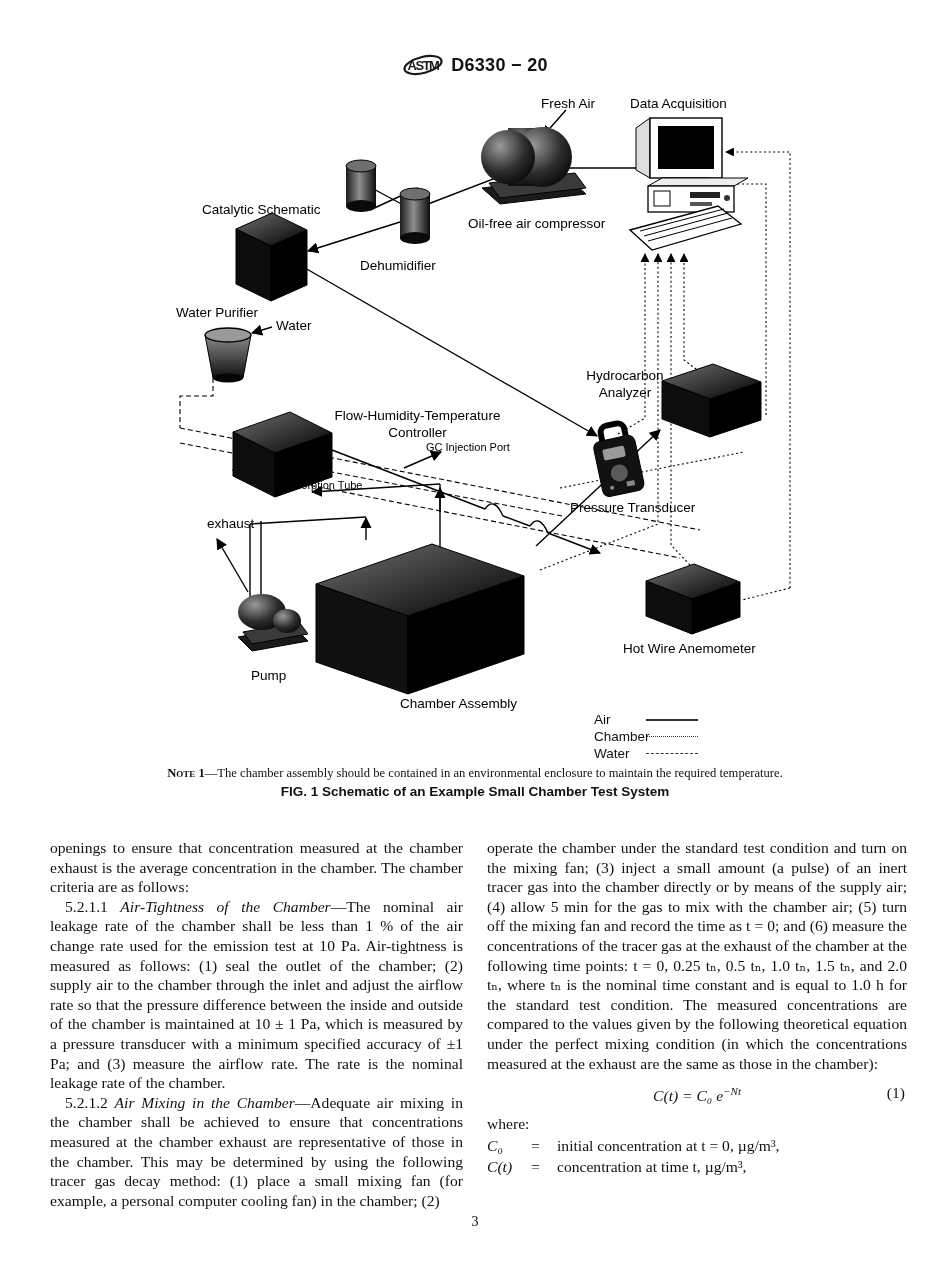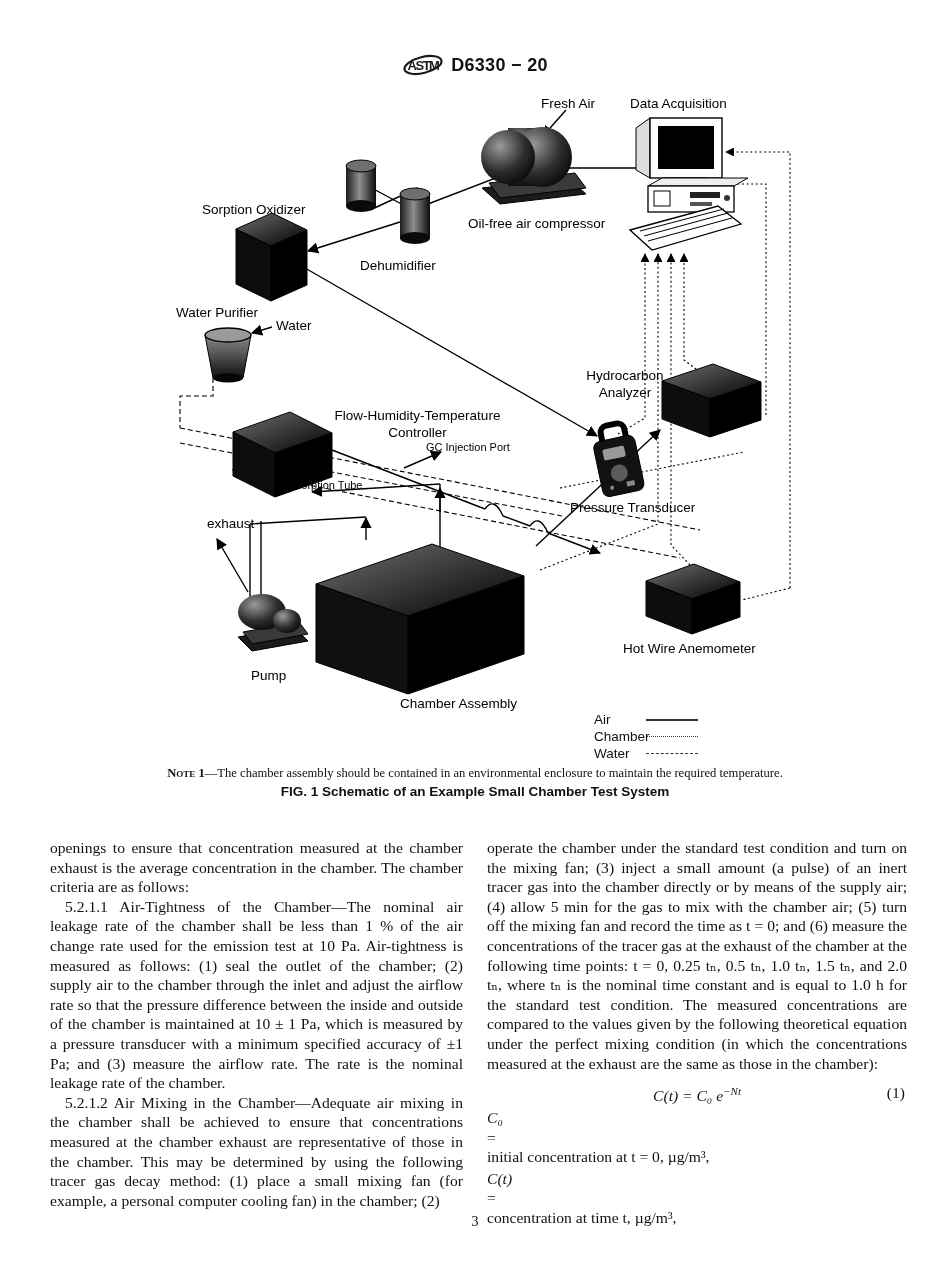--- a/index.html
+++ b/index.html
@@ -24,27 +24,27 @@
   .note{position:absolute;top:766px;left:0;width:100%;text-align:center;font-size:12.6px;}
   .note .sc{font-variant:small-caps;font-weight:bold;}
   .caption{position:absolute;top:784px;left:0;width:100%;text-align:center;
            font-family:"Liberation Sans",sans-serif;font-weight:bold;font-size:13.5px;}
   
   .col{position:absolute;top:838px;font-size:15.6px;line-height:19.6px;text-align:justify;}
   .col.left{left:50px;width:413px;}
   .col.right{left:487px;width:420px;}
   .col p{margin:0;}
   .ind{text-indent:15px;}
-  .it{}
+  .it{font-style:italic;}
   .eqwrap{position:relative;margin:9px 0 2px 0;text-align:center;}
   .eq{font-style:italic;}
   .eq sup{font-size:11px;}
   .eqnum{position:absolute;right:2px;top:1px;font-style:normal;}
   .where{margin-top:8px;}
-  .defrow{display:flex;margin-top:2px;flex-direction:column;}
+  .defrow{display:flex;margin-top:2px;}
   .defrow .term{width:44px;font-style:italic;flex:0 0 auto;}
   .defrow .sign{width:26px;flex:0 0 auto;}
   .footer{position:absolute;top:1214px;left:0;width:100%;text-align:center;font-size:14px;}
 </style>
 </head>
 <body>
 
 <div class="page">
 
   <div class="hdr">
@@ -219,21 +219,21 @@
       <g>
         <polygon points="646,581 694,564 740,582 692,599" fill="url(#topg)" stroke="#000"></polygon>
         <polygon points="646,581 692,599 692,634 646,616" fill="#0d0d0d" stroke="#000"></polygon>
         <polygon points="692,599 740,582 740,617 692,634" fill="#000" stroke="#000"></polygon>
       </g>
     </svg>
 
     <div class="lbl" style="left:541px;top:6px;">Fresh Air</div>
     <div class="lbl" style="left:630px;top:6px;">Data Acquisition</div>
     <div class="lbl" style="left:468px;top:126px;">Oil-free air compressor</div>
-    <div class="lbl" style="left:202px;top:112px;">Sorption Oxidizer</div>
+    <div class="lbl" style="left:202px;top:112px;">Catalytic Schematic</div>
     <div class="lbl" style="left:360px;top:168px;">Dehumidifier</div>
     <div class="lbl" style="left:176px;top:215px;">Water Purifier</div>
     <div class="lbl" style="left:276px;top:228px;">Water</div>
     <div class="lbl center" style="left:570px;top:278px;width:110px;">
       <div>Hydrocarbon</div>
       <div>Analyzer</div>
     </div>
     <div class="lbl center" style="left:325px;top:318px;width:185px;">
       <div>Flow-Humidity-Temperature</div>
       <div>Controller</div>
@@ -270,20 +270,21 @@
     <p class="ind"><span>5.2.1.1 </span><span class="it">Air-Tightness of the Chamber</span><span>—The nominal air leakage rate of the chamber shall be less than 1 % of the air change rate used for the emission test at 10 Pa. Air-tightness is measured as follows: (1) seal the outlet of the chamber; (2) supply air to the chamber through the inlet and adjust the airflow rate so that the pressure difference between the inside and outside of the chamber is maintained at 10 ± 1 Pa, which is measured by a pressure transducer with a minimum specified accuracy of ±1 Pa; and (3) measure the airflow rate. The rate is the nominal leakage rate of the chamber.</span></p>
     <p class="ind"><span>5.2.1.2 </span><span class="it">Air Mixing in the Chamber</span><span>—Adequate air mixing in the chamber shall be achieved to ensure that concentrations measured at the chamber exhaust are representative of those in the chamber. This may be determined by using the following tracer gas decay method: (1) place a small mixing fan (for example, a personal computer cooling fan) in the chamber; (2)</span></p>
   </div>
 
   <div class="col right">
     <p><span>operate the chamber under the standard test condition and turn on the mixing fan; (3) inject a small amount (a pulse) of an inert tracer gas into the chamber directly or by means of the supply air; (4) allow 5 min for the gas to mix with the chamber air; (5) turn off the mixing fan and record the time as t = 0; and (6) measure the concentrations of the tracer gas at the exhaust of the chamber at the following time points: t = 0, 0.25 tₙ, 0.5 tₙ, 1.0 tₙ, 1.5 tₙ, and 2.0 tₙ, where tₙ is the nominal time constant and is equal to 1.0 h for the standard test condition. The measured concentrations are compared to the values given by the following theoretical equation under the perfect mixing condition (in which the concentrations measured at the exhaust are the same as those in the chamber):</span></p>
     <div class="eqwrap">
       <span class="eq"><span>C(t) = C₀ e</span><sup>−Nt</sup></span>
       <span class="eqnum">(1)</span>
     </div>
+    <div class="where">where:</div>
     <div class="defrow">
       <span class="term">C₀</span>
       <span class="sign">=</span>
       <span>initial concentration at t = 0, µg/m³,</span>
     </div>
     <div class="defrow">
       <span class="term">C(t)</span>
       <span class="sign">=</span>
       <span>concentration at time t, µg/m³,</span>
     </div>

